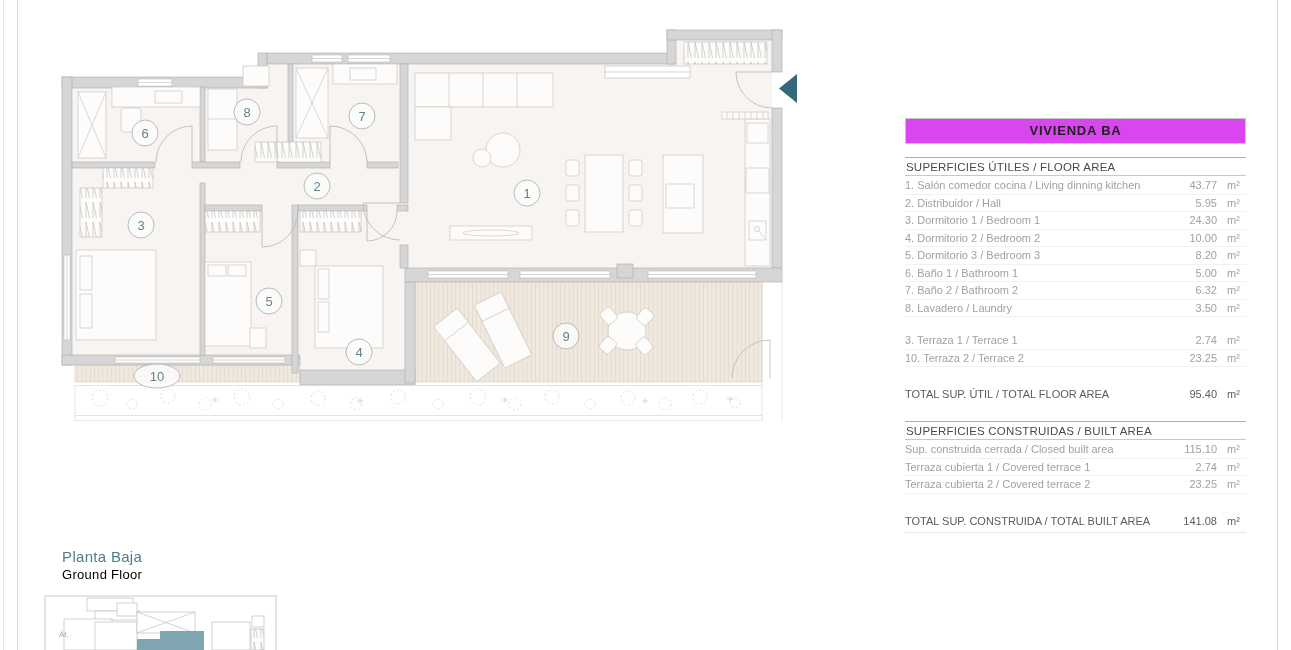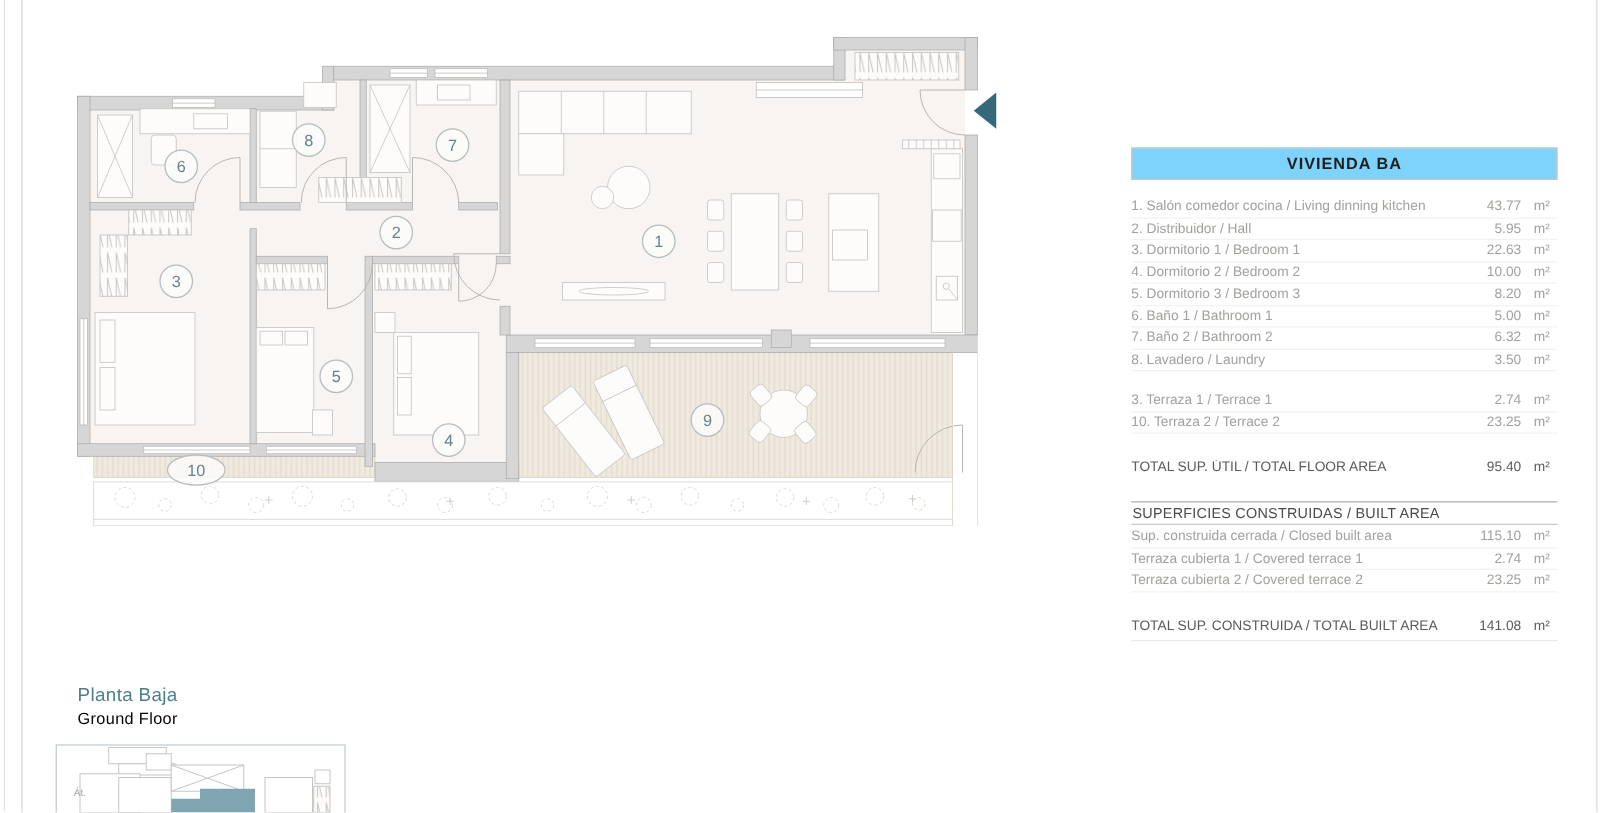--- a/index.html
+++ b/index.html
@@ -8,21 +8,21 @@
   #plan-svg{position:absolute;left:0;top:0;}
 
   
   .floor-label{position:absolute;left:62px;top:548px;text-align:center;}
   .floor-label .t1{font-size:15px;color:#4d7e8c;letter-spacing:.3px;}
   .floor-label .t2{font-size:13px;color:#000000;margin-top:2px;letter-spacing:.3px;}
 
   
   .areas{position:absolute;left:905px;top:118px;width:341px;}
   .title-box{height:24px;line-height:24px;border:1px solid #c6c6c6;text-align:center;
-             font-size:13px;font-weight:bold;letter-spacing:.8px;color:#1f1f1f;background:#7dd3fc;}
+             font-size:13px;font-weight:bold;letter-spacing:.8px;color:#1f1f1f;background:#d946ef;}
   .section{margin-top:13px;}
   .section + .section{margin-top:17px;}
   .sec-header{border-top:1px solid #aeadab;border-bottom:1px solid #c9c8c6;
               padding:3px 1px 2px 1px;font-size:11.5px;color:#4b4b4b;letter-spacing:.2px;}
   .group{margin-top:1px;}
   .group.gap{margin-top:15px;}
   .row{display:flex;align-items:center;height:16.5px;font-size:11px;color:#a3a19e;
        border-bottom:1px solid #f3f2f0;}
   .row .lbl{flex:1;white-space:nowrap;overflow:hidden;}
   .row .val{width:52px;text-align:right;}
@@ -285,34 +285,35 @@
 
 <div class="floor-label">
   <div class="t1">Planta Baja</div>
   <div class="t2">Ground Floor</div>
 </div>
 
 <div class="areas">
   <div class="title-box">VIVIENDA BA</div>
   <div id="table-sections">
       <div class="section">
+        <div class="sec-header">SUPERFICIES ÚTILES / FLOOR AREA</div>
         <div class="group">
           <div class="row">
             <span class="lbl">1. Salón comedor cocina / Living dinning kitchen</span>
             <span class="val">43.77</span>
             <span class="unit">m²</span>
           </div>
           <div class="row">
             <span class="lbl">2. Distribuidor / Hall</span>
             <span class="val">5.95</span>
             <span class="unit">m²</span>
           </div>
           <div class="row">
             <span class="lbl">3. Dormitorio 1 / Bedroom 1</span>
-            <span class="val">22.63</span>
+            <span class="val">24.30</span>
             <span class="unit">m²</span>
           </div>
           <div class="row">
             <span class="lbl">4. Dormitorio 2 / Bedroom 2</span>
             <span class="val">10.00</span>
             <span class="unit">m²</span>
           </div>
           <div class="row">
             <span class="lbl">5. Dormitorio 3 / Bedroom 3</span>
             <span class="val">8.20</span>

